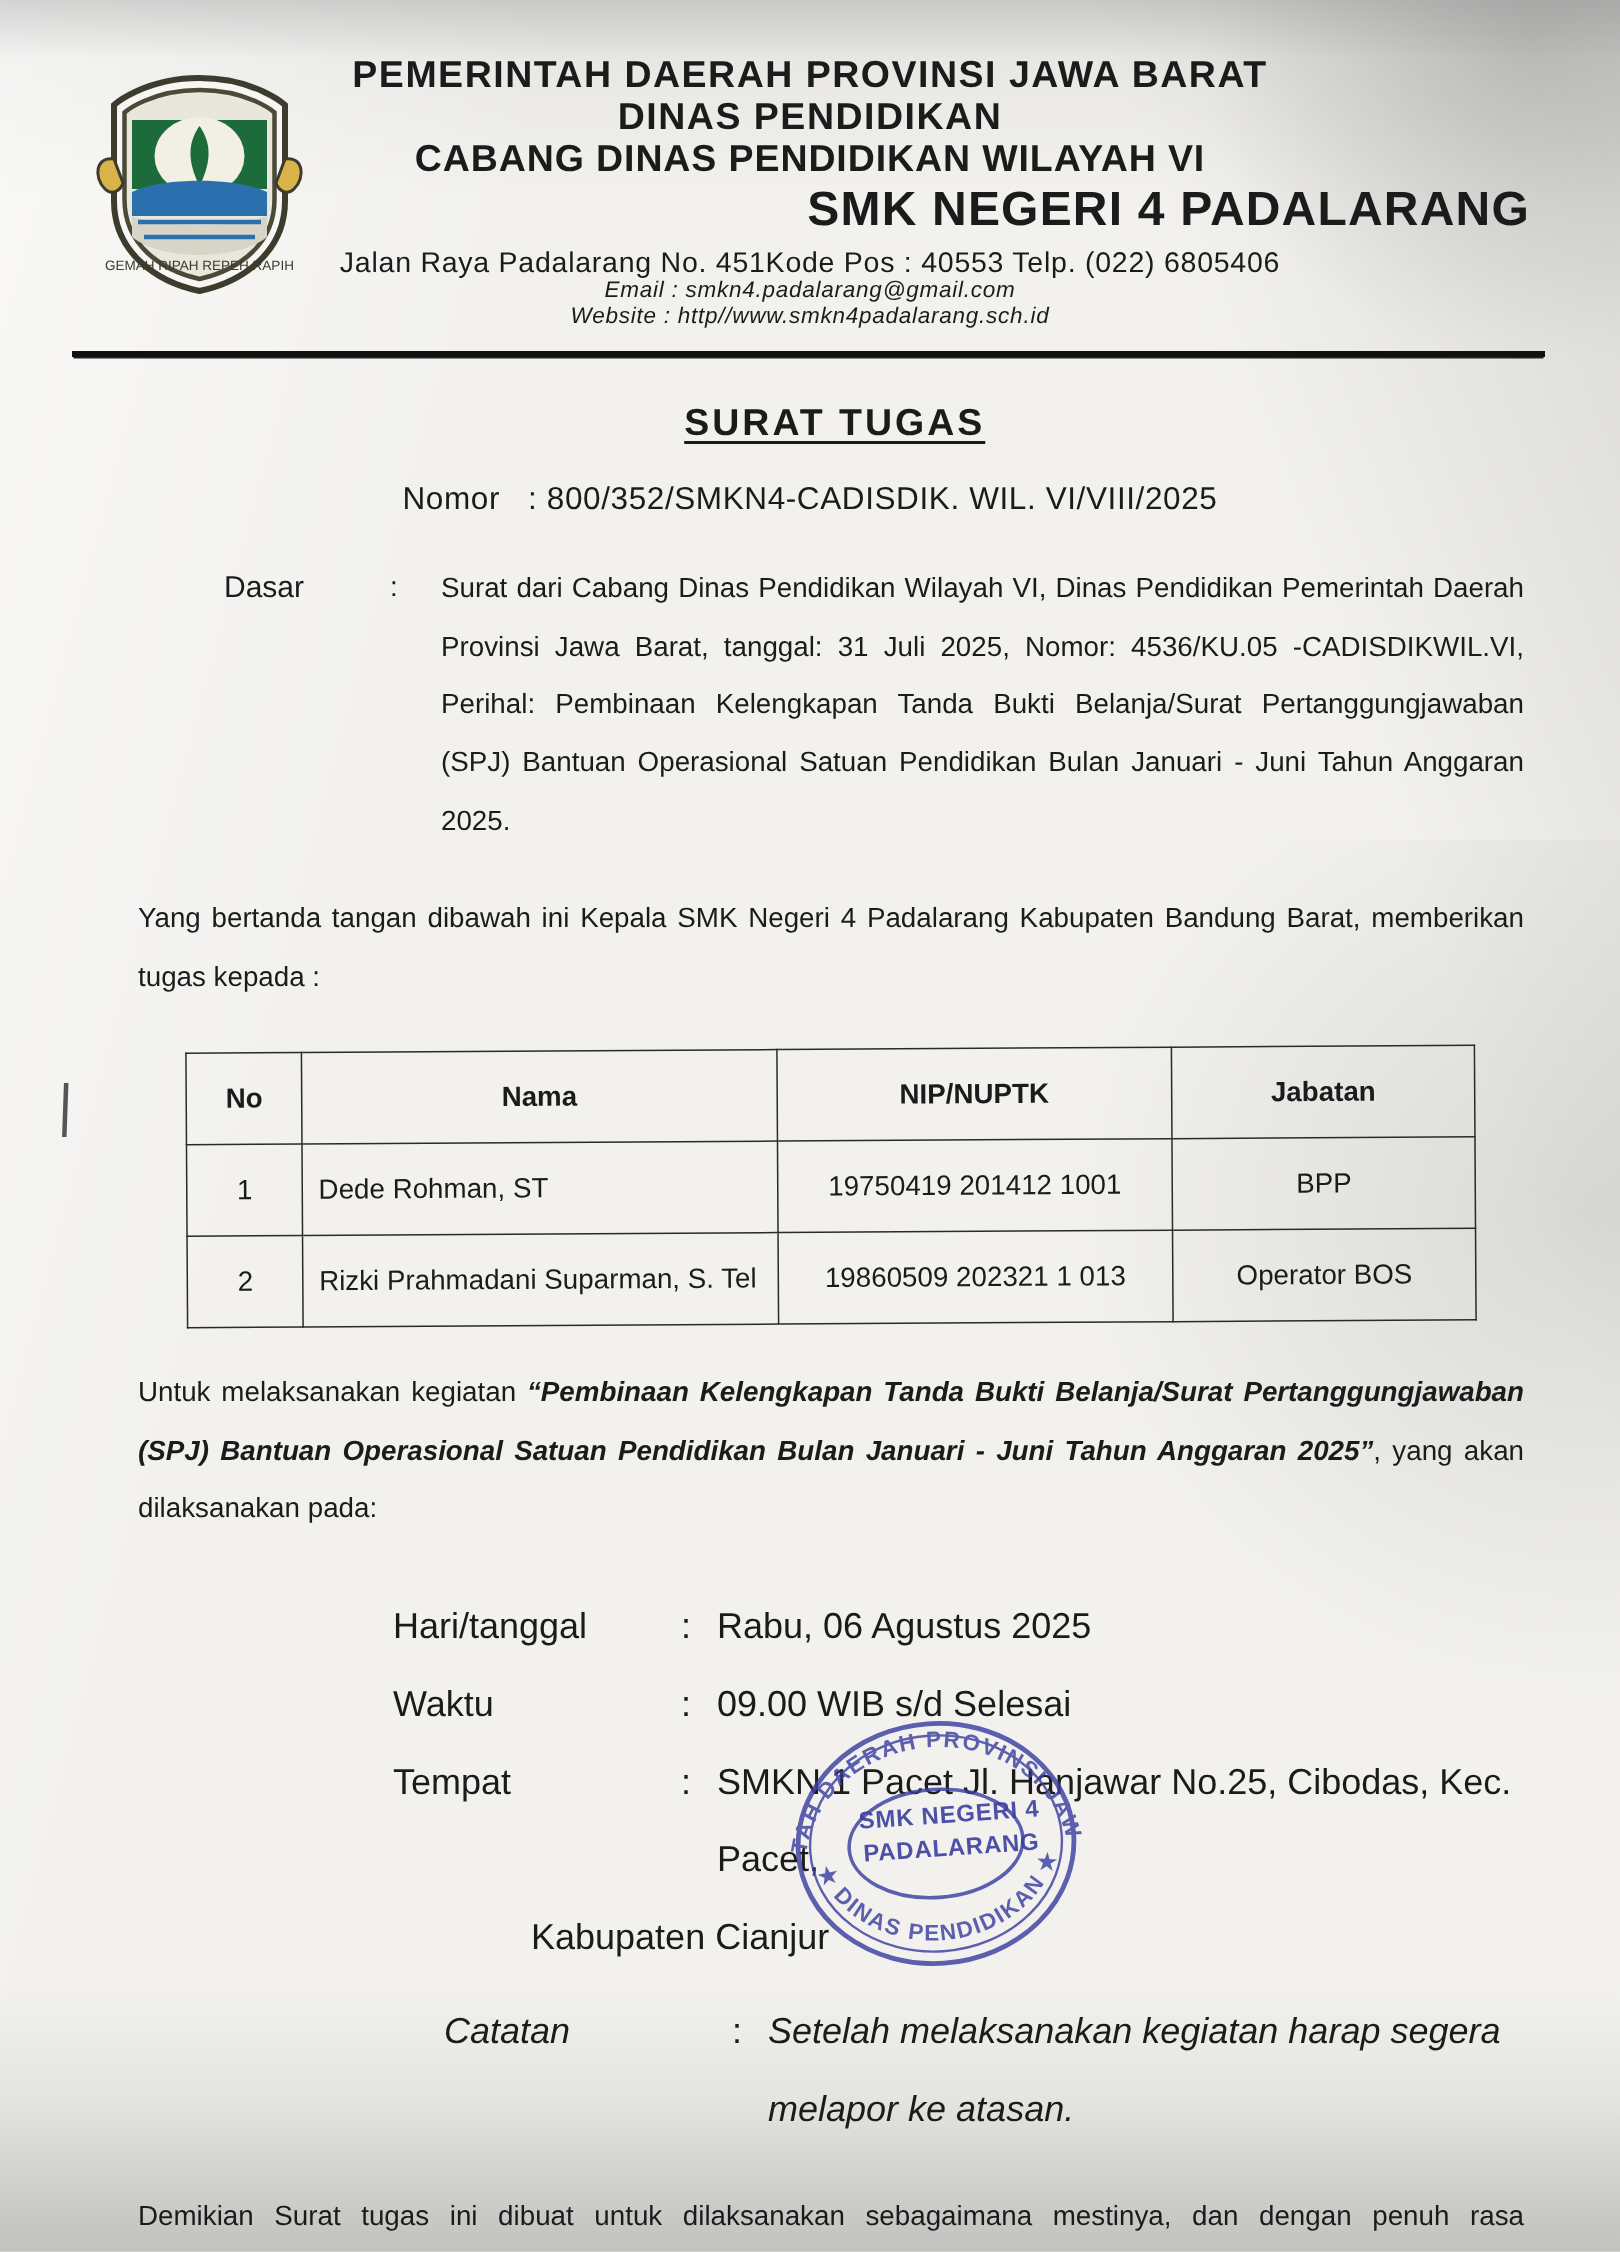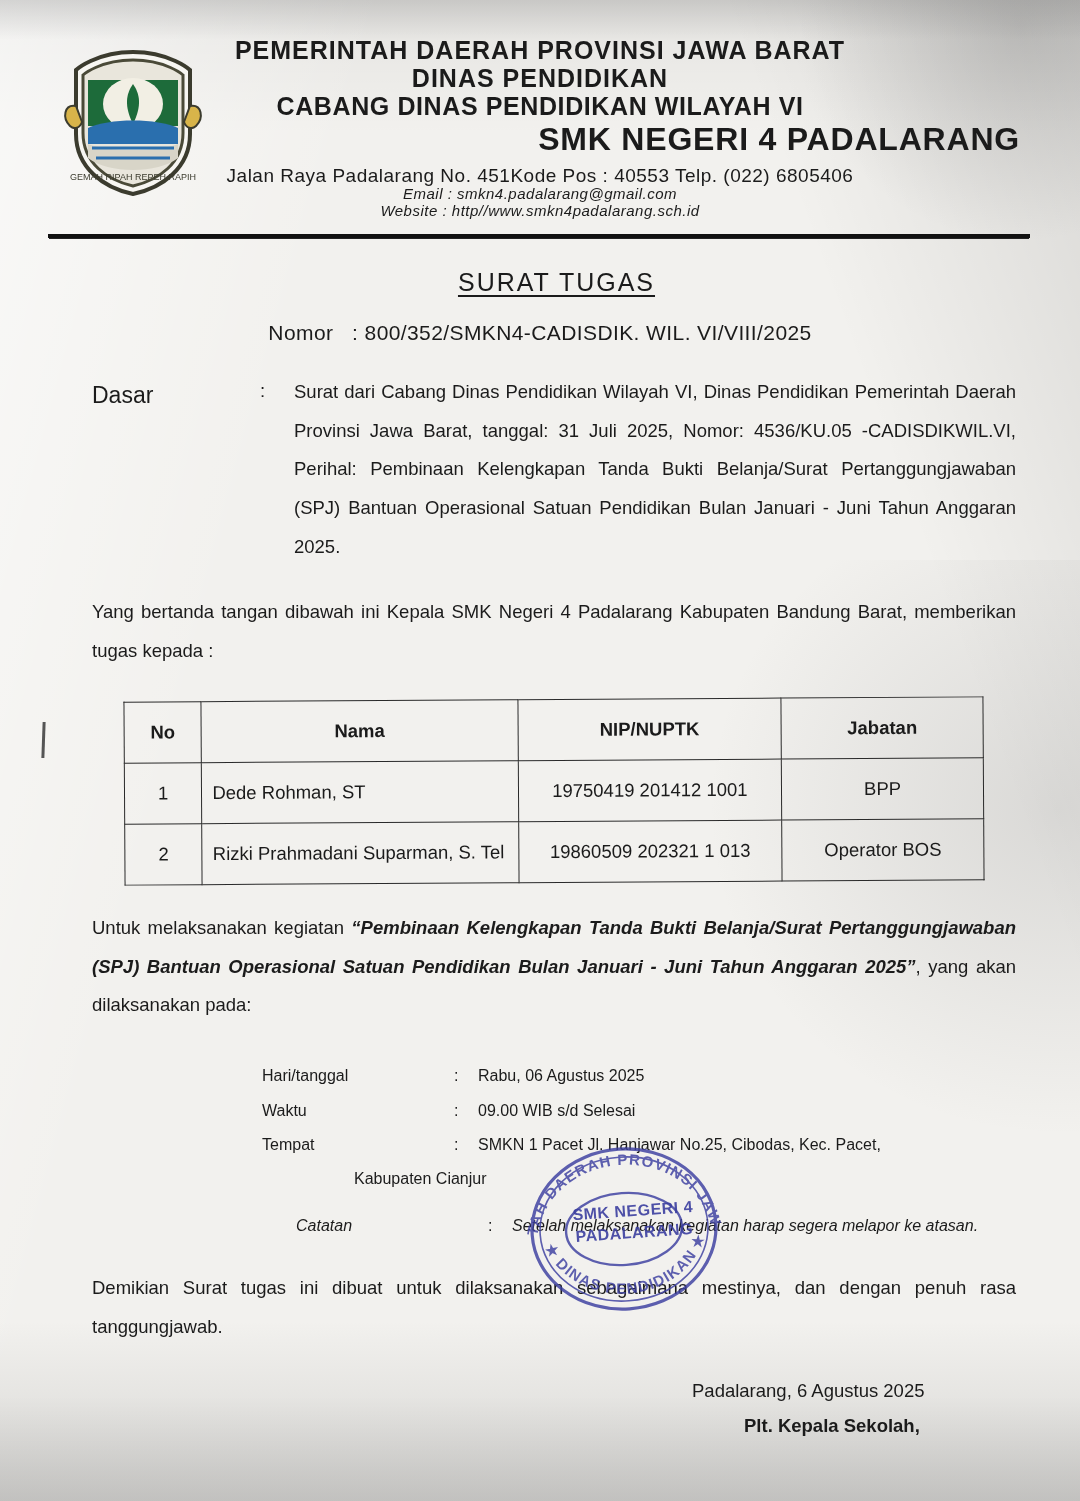--- a/index.html
+++ b/index.html
@@ -106,21 +106,21 @@
     box-shadow: 0 2px 0 -1px #222;
   }
 
   
   .title-wrap {
     text-align: center;
     margin-top: 30px;
   }
   .doc-title {
     font-size: 25px;
-    font-weight: normal;
+    font-weight: bold;
     letter-spacing: 2px;
     text-decoration: underline;
     text-underline-offset: 4px;
     padding-left: 33px;
   }
   .doc-number {
     font-size: 21px;
     margin-top: 24px;
     letter-spacing: 0.4px;
   }
@@ -131,21 +131,22 @@
     font-size: 18.5px;
     line-height: 1.95;
   }
   .dasar-row {
     display: flex;
     margin-top: 28px;
   }
   .dasar-label {
     width: 168px;
     flex: none;
-    font-size: 23px;
+    font-size: 20px;
+    text-align: center;
   }
   .dasar-colon {
     width: 34px;
     flex: none;
   }
   .dasar-text {
     flex: 1;
     text-align: justify;
     line-height: 2.1;
   }
@@ -174,21 +175,21 @@
   .col-no { width: 62px; text-align: center; }
   .col-nama { width: 330px; }
   .col-nip { width: 268px; text-align: center; }
   .col-jab { width: 200px; text-align: center; }
   td.nama { text-align: left; padding-left: 18px; }
 
   
   .details {
     margin-top: 34px;
     padding-left: 170px;
-    font-size: 16px;
+    font-size: 24px;
   }
   .det-row {
     display: flex;
     line-height: 2.15;
   }
   .det-key { width: 192px; flex: none; }
   .det-colon { width: 24px; flex: none; }
   .det-val { flex: 1; }
   .det-val-cont { margin-left: 92px; line-height: 2.15; }
   .italic { font-style: italic; }

